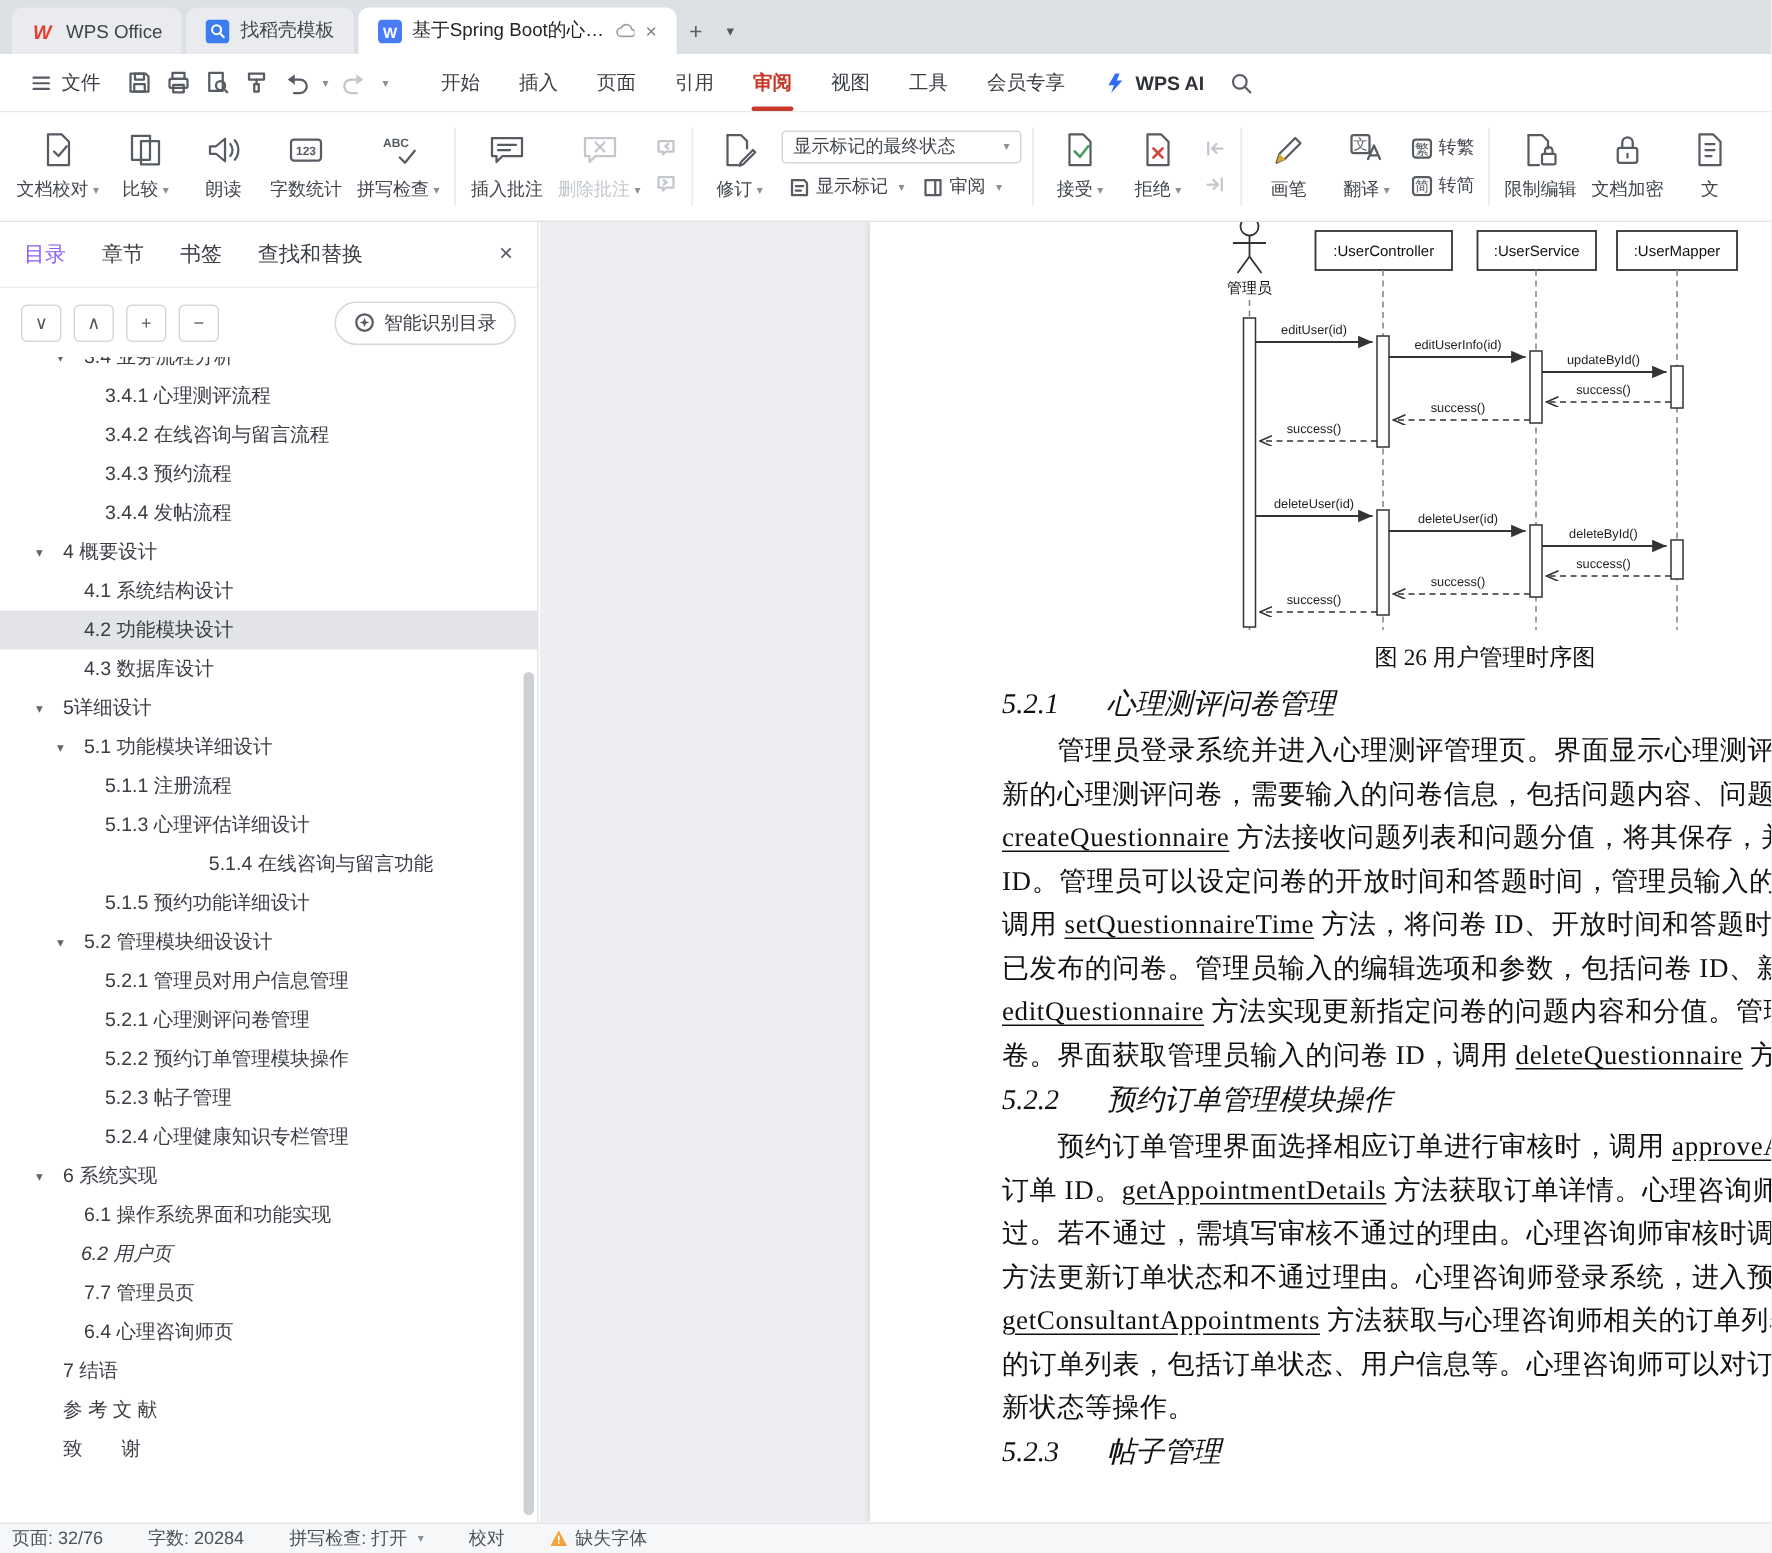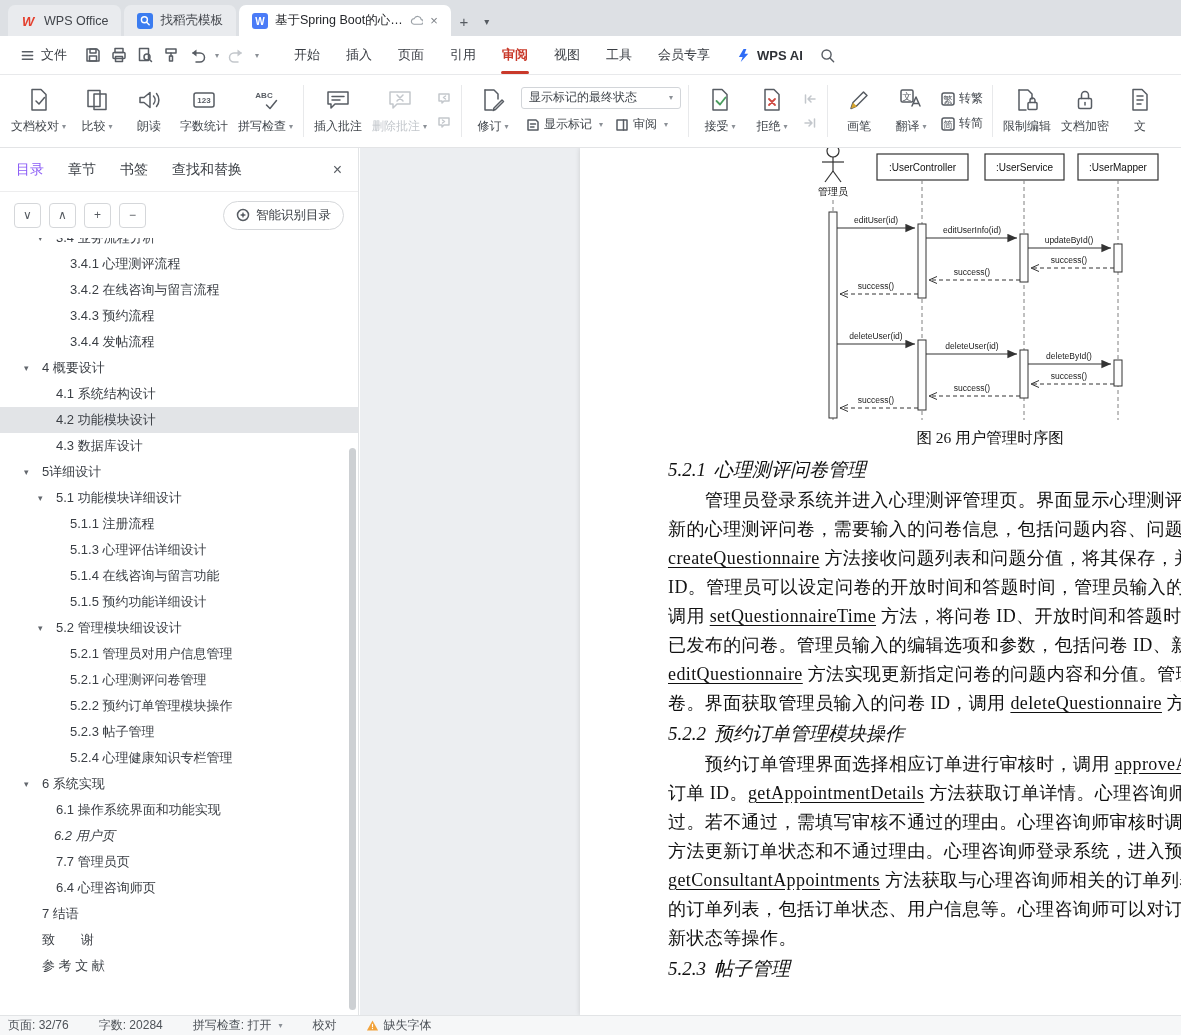--- a/index.html
+++ b/index.html
@@ -82,21 +82,21 @@
   .sd { stroke:#333; fill:none; stroke-width:1.2; }
   .sdd { stroke:#808080; stroke-width:1; stroke-dasharray:4 3; }
   .sdd2 { stroke:#333; stroke-width:1; stroke-dasharray:4 3; }
   .sda { fill:#fdfdfd; stroke:#333; stroke-width:1; }
   .sdb { fill:#fff; stroke:#333; stroke-width:1.2; }
   .sdt { font-size:10px; fill:#111; text-anchor:middle; font-family:"Liberation Sans",sans-serif; }
   .sdm { font-size:8.5px; fill:#222; text-anchor:middle; font-family:"Liberation Sans",sans-serif; }
   .fig-caption { position:absolute; left:110px; top:280px; width:600px; text-align:center; font-family:"Liberation Serif","DejaVu Serif",serif; font-size:15.5px; color:#111; }
   .doc-text { position:absolute; left:88px; top:306px; width:760px; }
   .doc-heading { height:32px; line-height:32px; font-family:"Liberation Serif","DejaVu Serif",serif; font-style:italic; font-size:19px; color:#111; white-space:nowrap; }
-  .doc-heading .h-num { margin-right:8px; }
+  .doc-heading .h-num { margin-right:32px; }
   .doc-line { height:29px; line-height:29px; font-family:"Liberation Serif","DejaVu Serif",serif; font-size:18px; letter-spacing:.4px; color:#111; white-space:nowrap; }
   .doc-line.first { padding-left:37px; }
   .doc-line .u { text-decoration:underline; text-underline-offset:3px; }
 
   
   .statusbar { position:absolute; left:0; right:0; bottom:0; height:20px; background:#f6f7f8; border-top:1px solid #e2e4e6; display:flex; align-items:center; padding:0 8px; font-size:12px; color:#4d5258; }
   .st-item { display:flex; align-items:center; gap:4px; margin-right:30px; white-space:nowrap; }
   .warn-ic { width:13px; height:13px; }
 </style>
 </head>
@@ -503,21 +503,21 @@
             <span>5.1 功能模块详细设计</span>
           </div>
           <div class="toc-row" style="padding-left: 52px;">
             <span class="toc-arrow"></span>
             <span>5.1.1 注册流程</span>
           </div>
           <div class="toc-row" style="padding-left: 52px;">
             <span class="toc-arrow"></span>
             <span>5.1.3 心理评估详细设计</span>
           </div>
-          <div class="toc-row" style="padding-left: 52px;">
+          <div class="toc-row" style="padding-left: 52px; justify-content: center;">
             <span class="toc-arrow"></span>
             <span>5.1.4 在线咨询与留言功能</span>
           </div>
           <div class="toc-row" style="padding-left: 52px;">
             <span class="toc-arrow"></span>
             <span>5.1.5 预约功能详细设计</span>
           </div>
           <div class="toc-row" style="padding-left: 38px;">
             <span class="toc-arrow">▾</span>
             <span>5.2 管理模块细设设计</span>
@@ -561,25 +561,25 @@
           <div class="toc-row" style="padding-left: 38px; text-align: right;">
             <span class="toc-arrow"></span>
             <span>6.4 心理咨询师页</span>
           </div>
           <div class="toc-row" style="padding-left: 24px;">
             <span class="toc-arrow"></span>
             <span>7 结语</span>
           </div>
           <div class="toc-row" style="padding-left: 24px;">
             <span class="toc-arrow"></span>
+            <span>参 考 文 献</span>
+          </div>
+          <div class="toc-row" style="padding-left: 24px;">
+            <span class="toc-arrow"></span>
             <span>致　　谢</span>
-          </div>
-          <div class="toc-row" style="padding-left: 24px;">
-            <span class="toc-arrow"></span>
-            <span>参 考 文 献</span>
           </div>
         </div>
     </div>
     <div class="sb-scroll"></div>
   </div>
 
   <div class="doc-area">
     <div class="page">
 
       <svg class="seq" viewBox="0 0 370 278">

